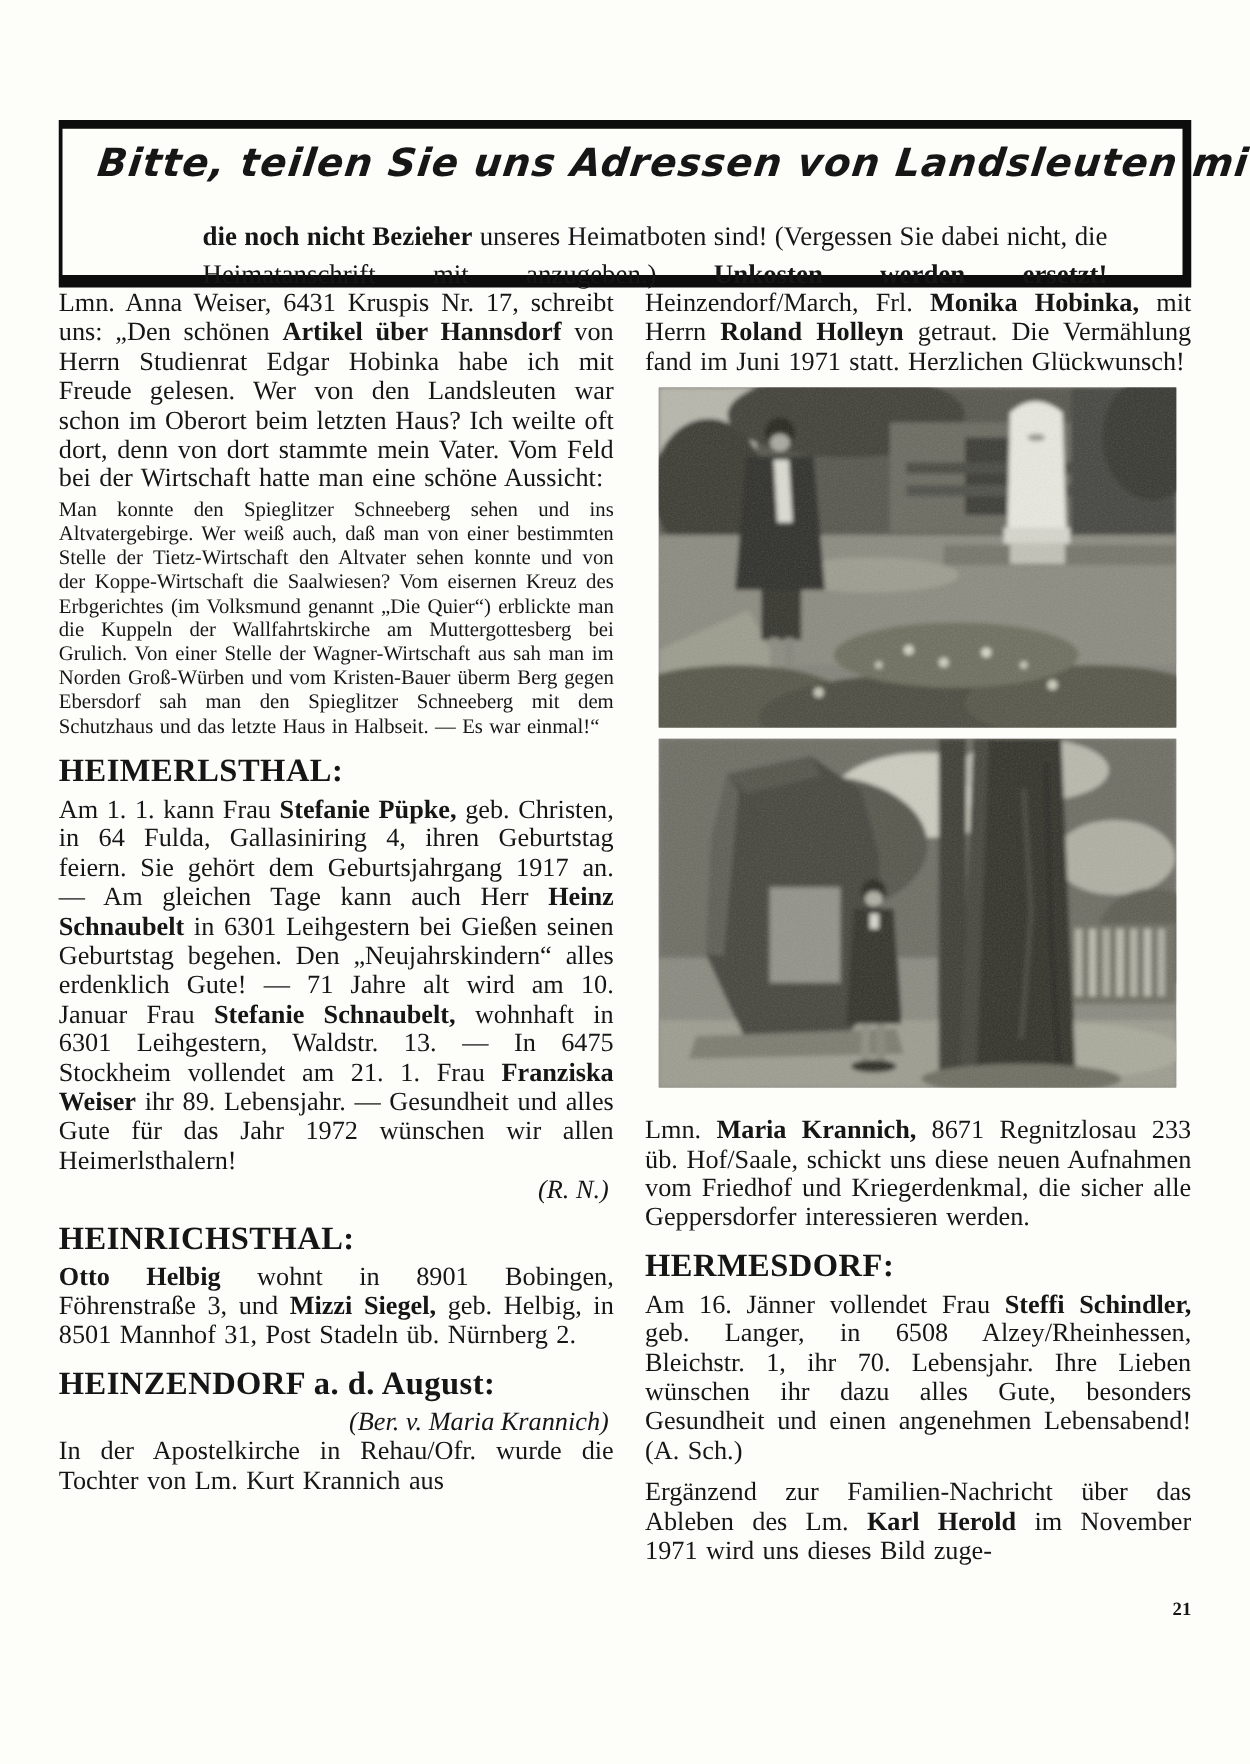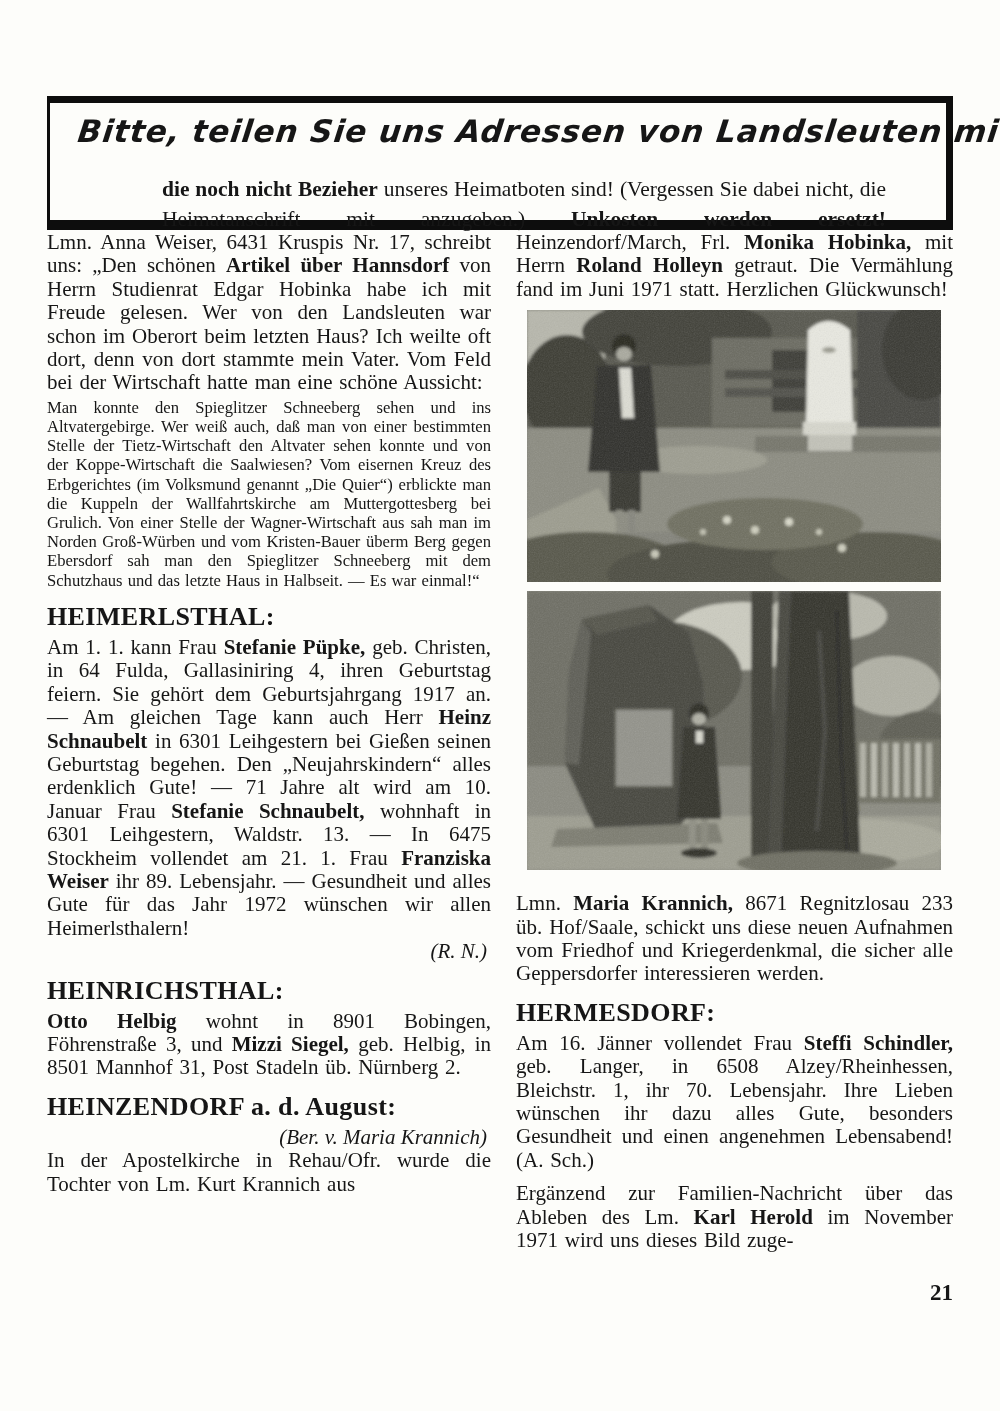--- a/index.html
+++ b/index.html
@@ -87,21 +87,21 @@
   .photo-1 { margin-top:9px; height:272px; }
   .photo-2 { margin-top:9px; height:279px; }
   .photo svg { display:block; width:100%; height:100%; }
 
   .photo-caption { margin-top:22px; }
 
   .page-number {
     position:absolute;
     top:1280px; left:47px; width:906px;
     text-align:right;
-    font-size:23px;
+    font-size:15px;
     font-weight:bold;
   }
 </style>
 </head>
 <body>
 
 <div class="page">
 
   <div class="notice-box">
     <div class="notice-headline">Bitte, teilen Sie uns Adressen von Landsleuten mit,</div>

